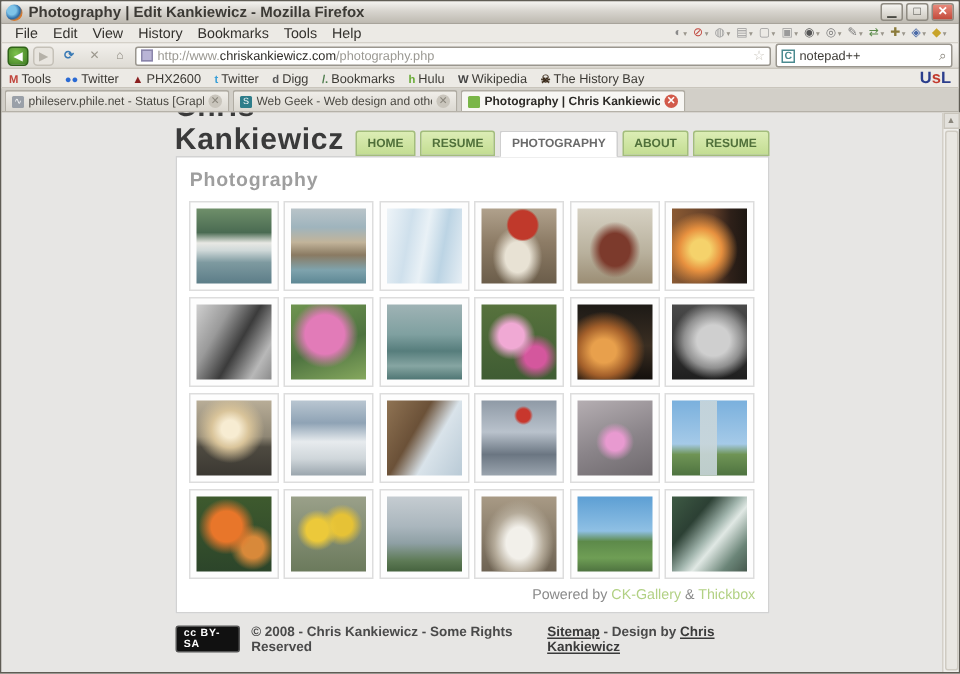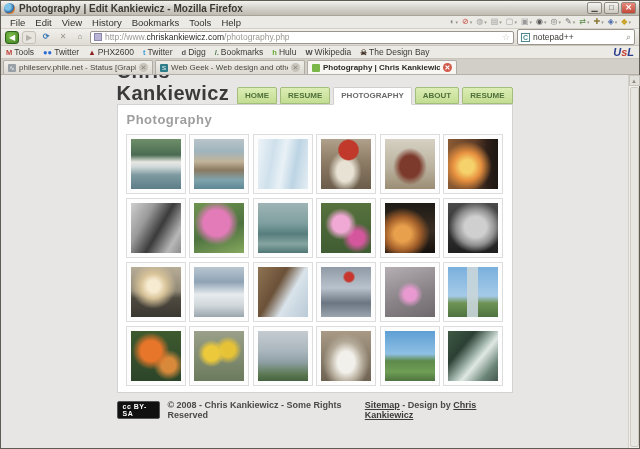--- a/index.html
+++ b/index.html
@@ -50,21 +50,21 @@
   .engine-ic { width:9px; height:9px; border:1px solid #4a8a8f; color:#4a8a8f; font-size:7px; line-height:8px;
     text-align:center; font-weight:bold; }
   .search-text { flex:1; font-size:8.5px; color:#3c3a35; }
   .mag { color:#8a867c; font-size:9px; }
 
   
   .bookmarksbar { height:13px; background:#eceae5; display:flex; align-items:center; padding:0 5px; gap:9px;
     border-bottom:1px solid #c9c5bc; font-size:8.5px; color:#3c3a35; flex:0 0 auto;}
   .bm { display:flex; align-items:center; gap:2px; white-space:nowrap; }
   .bm-ic { font-size:7.5px; font-weight:bold; }
-  .brand-logo { margin-left:auto; font-size:11px; font-weight:bold; font-style:italic; color:#2b3e8c; }
+  .brand-logo { margin-left:auto; font-size:11px; font-weight:bold; color:#2b3e8c; }
   .brand-logo .s { color:#c23a2e; }
 
   
   .tabbar { height:16px; background:#d2cfc8; display:flex; align-items:flex-end; padding:2px 2px 0 2px; gap:2px;
     border-bottom:1px solid #b5b1a8; flex:0 0 auto;}
   .tab { width:150px; height:14px; background:linear-gradient(180deg,#f0eee9,#dbd8d1); border:1px solid #b0aca3;
     border-bottom:none; border-radius:2px 2px 0 0; display:flex; align-items:center; gap:3px; padding:0 4px;
     font-size:8px; color:#4a4842; overflow:hidden; }
   .tab.active { background:#f7f6f3; font-weight:bold; color:#2c2a26; }
   .tab-fav { width:8px; height:8px; flex:0 0 auto; border-radius:1px; color:#fff; font-size:6px; line-height:8px; text-align:center;}
@@ -188,21 +188,21 @@
         <span class="bm">
           <span class="bm-ic" style="color: rgb(102, 170, 51);">h</span>
           <span>Hulu</span>
         </span>
         <span class="bm">
           <span class="bm-ic" style="color: rgb(68, 68, 68);">W</span>
           <span>Wikipedia</span>
         </span>
         <span class="bm">
           <span class="bm-ic" style="color: rgb(58, 42, 26);">☠</span>
-          <span>The Design Bay</span>
+          <span>The History Bay</span>
         </span>
       </span>
     <span class="brand-logo"><span>U</span><span class="s">s</span><span>L</span></span>
   </div>
 
   <div class="tabbar" id="tab-bar">
       <div class="tab">
         <span class="tab-fav" style="background: rgb(154, 160, 168);">∿</span>
         <span class="tab-title">phileserv.phile.net - Status [Graph|Traf...</span>
         <span class="tab-close dim">✕</span>
@@ -301,20 +301,21 @@
               <div class="card">
                 <span class="thumb" style="background: radial-gradient(at 50% 62%, rgb(242, 240, 234) 0px, rgb(242, 240, 234) 24%, rgb(181, 171, 154) 46%, rgba(0, 0, 0, 0) 66%), linear-gradient(rgb(168, 154, 133), rgb(110, 99, 83));"></span>
               </div>
               <div class="card">
                 <span class="thumb" style="background: linear-gradient(rgb(93, 159, 212) 0%, rgb(143, 192, 228) 46%, rgb(93, 138, 74) 60%, rgb(111, 158, 85) 82%, rgb(78, 115, 64) 100%);"></span>
               </div>
               <div class="card">
                 <span class="thumb" style="background: linear-gradient(130deg, rgb(62, 90, 68) 0%, rgb(44, 64, 52) 30%, rgb(159, 179, 171) 50%, rgb(224, 232, 228) 60%, rgb(107, 133, 120) 82%, rgb(70, 89, 78) 100%);"></span>
               </div>
             </div>
+          <div class="powered"><span>Powered by </span><a href="#">CK-Gallery</a><span> &amp; </span><a href="#">Thickbox</a></div>
         </div>
         <div class="site-footer">
           <span class="cc-badge">cc BY-SA</span>
           <span>© 2008 - Chris Kankiewicz - Some Rights Reserved</span>
           <span class="footer-right">
             <a href="#">Sitemap</a><span> - Design by </span><a href="#">Chris Kankiewicz</a>
           </span>
         </div>
       </div>
     </div>

